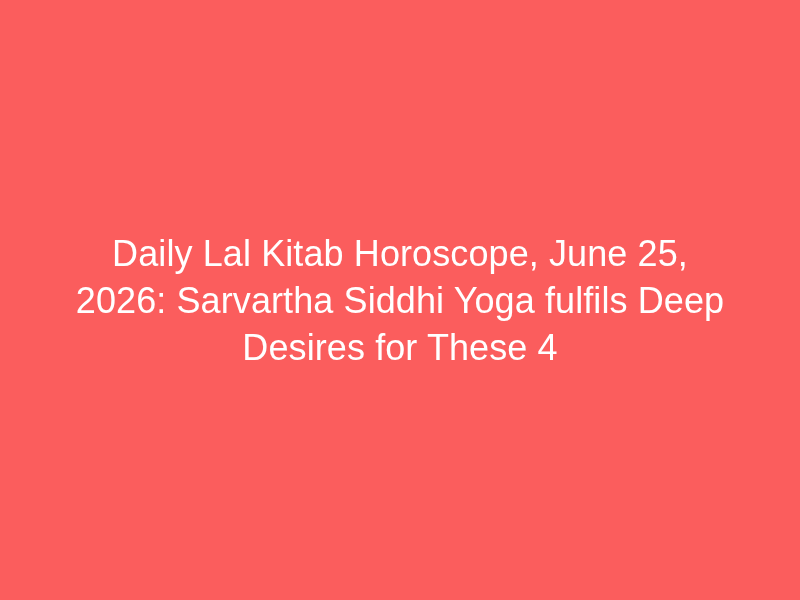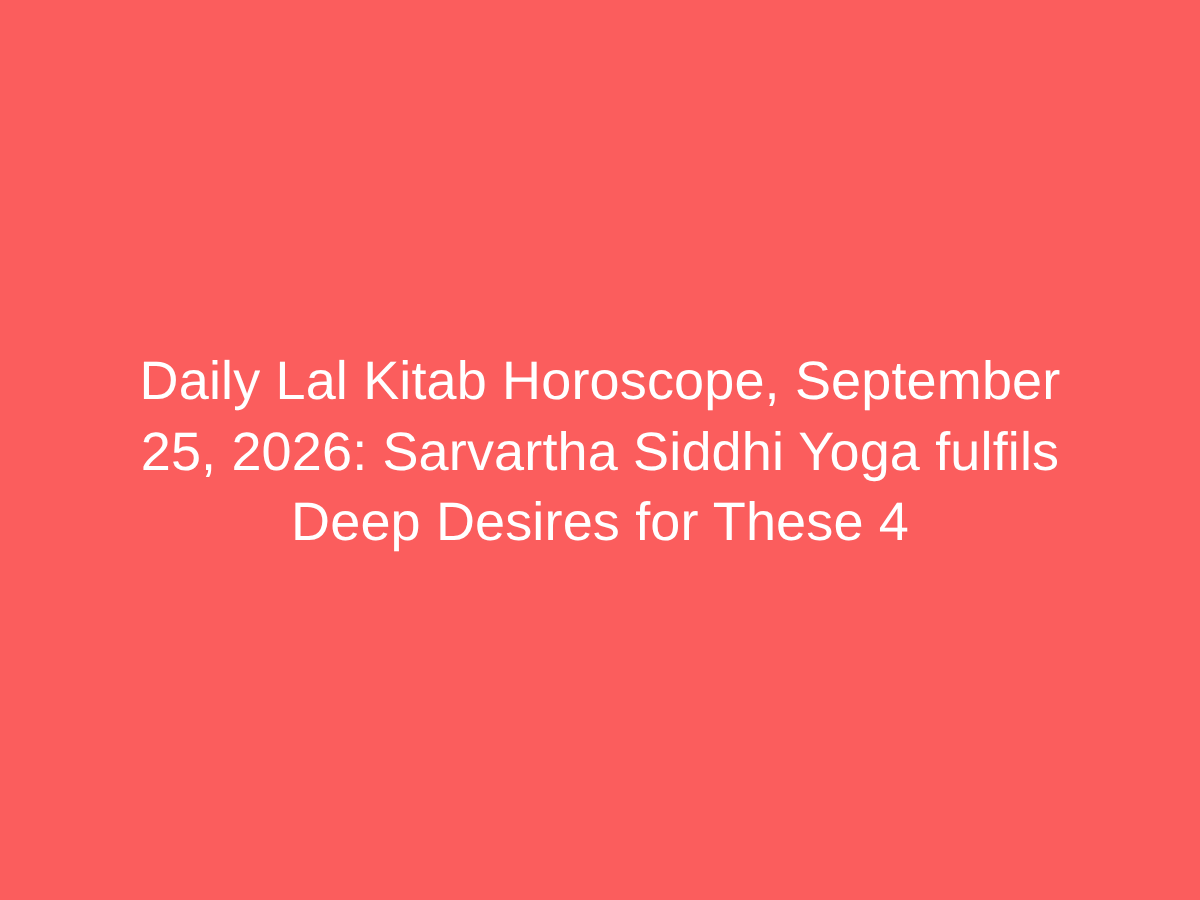--- a/index.html
+++ b/index.html
@@ -49,17 +49,17 @@
     -webkit-font-smoothing: antialiased;
   }
 </style>
 </head>
 <body>
 
 <div class="placeholder-card" style="background-color: rgb(251, 93, 93);">
 
   <div class="headline-block">
 
-    <h1 class="headline" style="color: rgb(255, 255, 255);">Daily Lal Kitab Horoscope, September 25, 2026: Sarvartha Siddhi Yoga fulfils Deep Desires for These 4</h1>
+    <h1 class="headline" style="color: rgb(255, 255, 255);">Daily Lal Kitab Horoscope, June 25, 2026: Sarvartha Siddhi Yoga fulfils Deep Desires for These 4</h1>
 
   </div>
 
 </div>
 
 </body></html>

